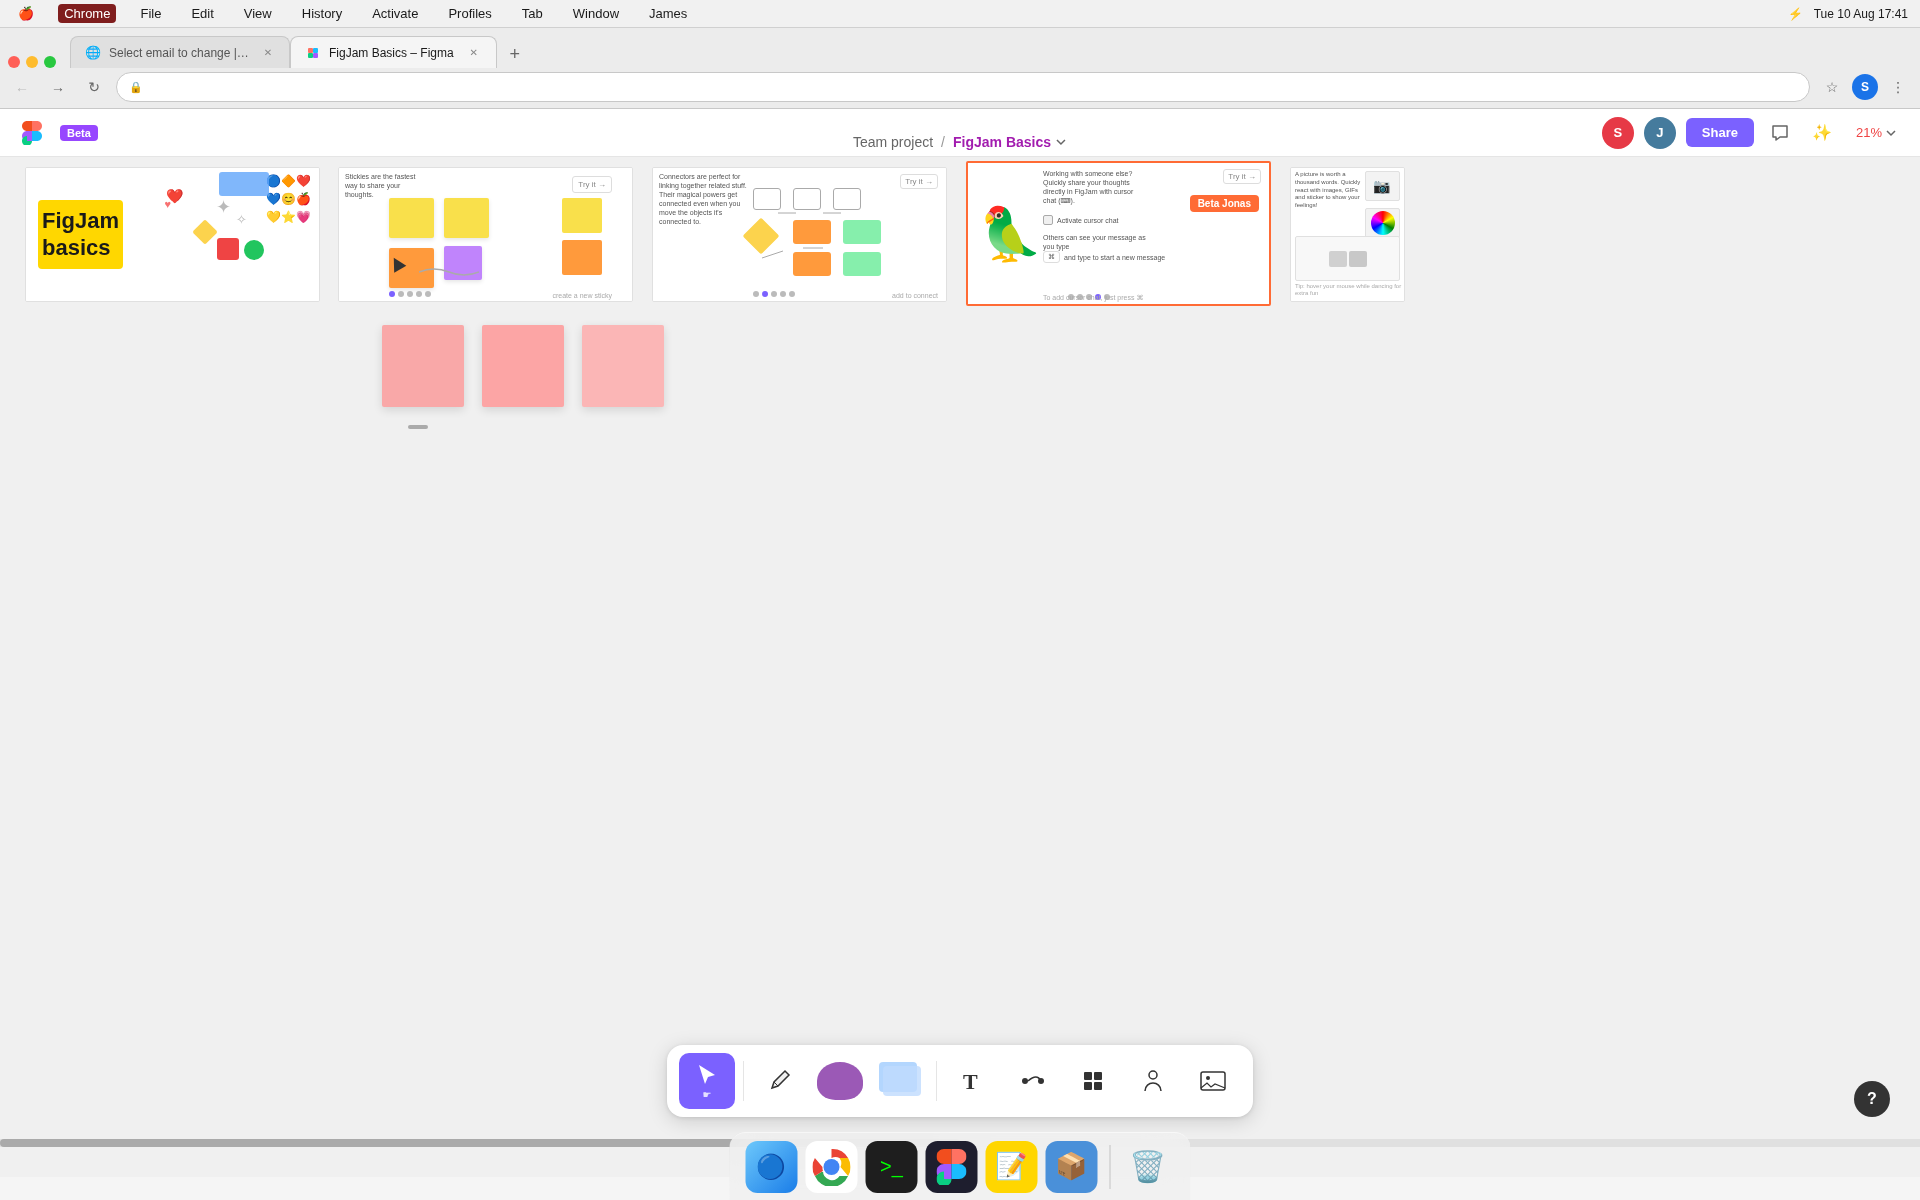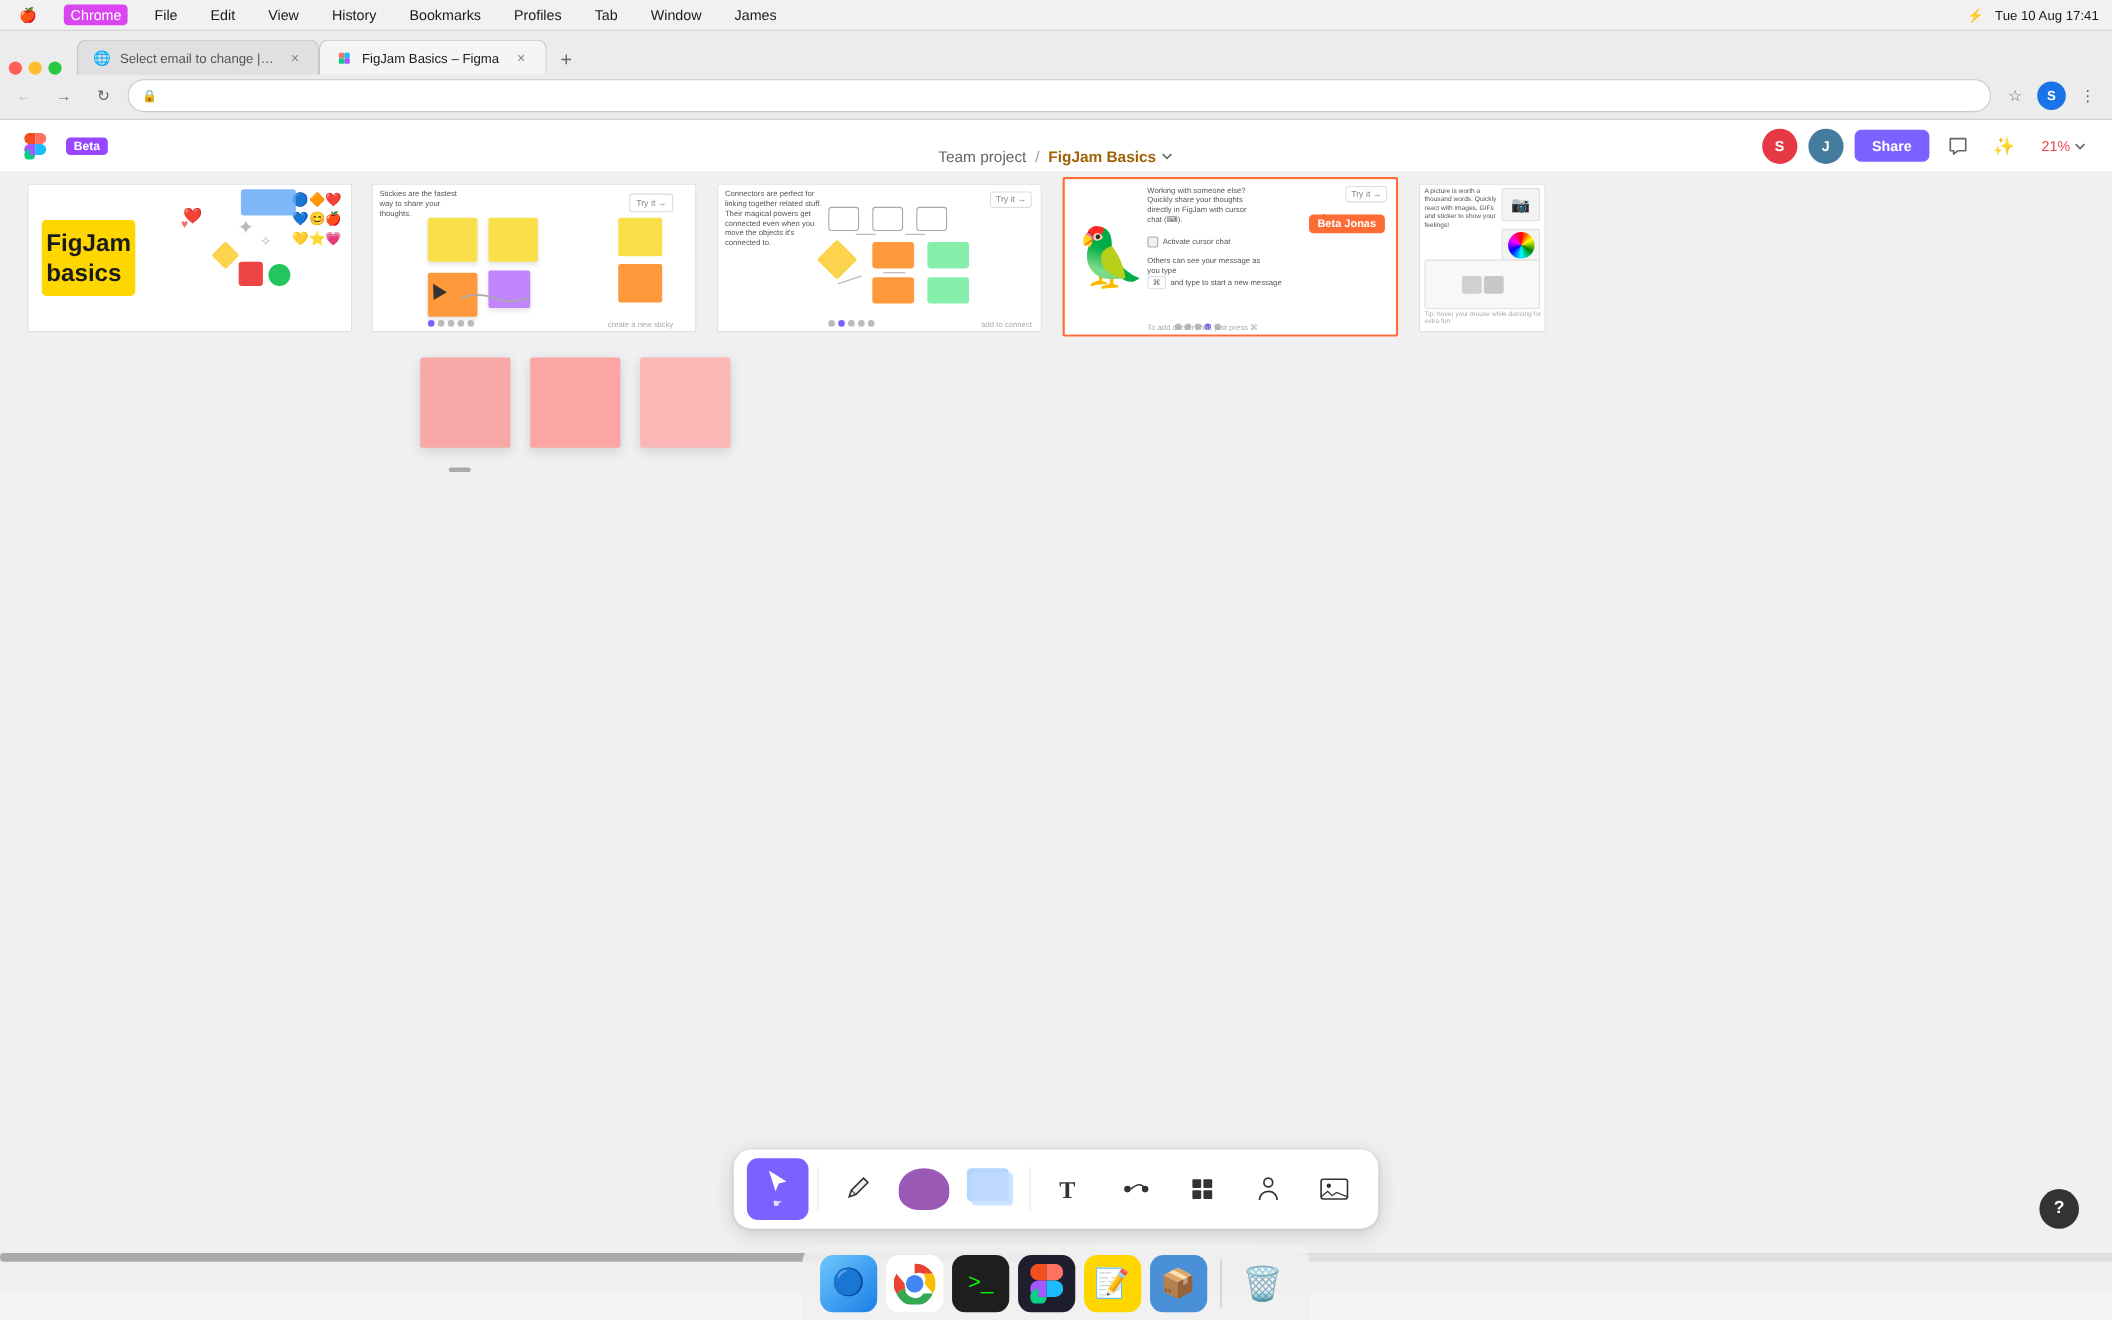--- a/index.html
+++ b/index.html
@@ -27,21 +27,21 @@
       position: relative;
       z-index: 100;
       border-bottom: 1px solid #d0d0d0;
     }
     .menubar-item {
       cursor: default;
       padding: 2px 6px;
       border-radius: 4px;
     }
     .menubar-item.active {
-      background: #d946ef;
+      background: #7f1d1d;
       color: white;
     }
     .menubar-right {
       margin-left: auto;
       display: flex;
       align-items: center;
       gap: 10px;
       font-size: 12px;
     }
 
@@ -222,21 +222,21 @@
       display: flex;
       align-items: center;
       gap: 8px;
       font-size: 14px;
       color: #666;
       margin-top: 18px;
     }
     .breadcrumb-sep { color: #999; }
     .project-name { color: #666; cursor: pointer; }
     .file-name {
-      color: #a16207;
+      color: #a21caf;
       font-weight: 600;
       display: flex;
       align-items: center;
       gap: 4px;
       cursor: pointer;
     }
     .figma-header-right {
       margin-left: auto;
       display: flex;
       align-items: center;
@@ -461,21 +461,21 @@
 </head>
 <body>
 
 <div class="menubar">
   <span class="menubar-item">🍎</span>
   <span class="menubar-item active">Chrome</span>
   <span class="menubar-item">File</span>
   <span class="menubar-item">Edit</span>
   <span class="menubar-item">View</span>
   <span class="menubar-item">History</span>
-  <span class="menubar-item">Bookmarks</span>
+  <span class="menubar-item">Activate</span>
   <span class="menubar-item">Profiles</span>
   <span class="menubar-item">Tab</span>
   <span class="menubar-item">Window</span>
   <span class="menubar-item">James</span>
   <div class="menubar-right">
     <span>⚡</span>
     <span>Tue 10 Aug  17:41</span>
   </div>
 </div>
 

